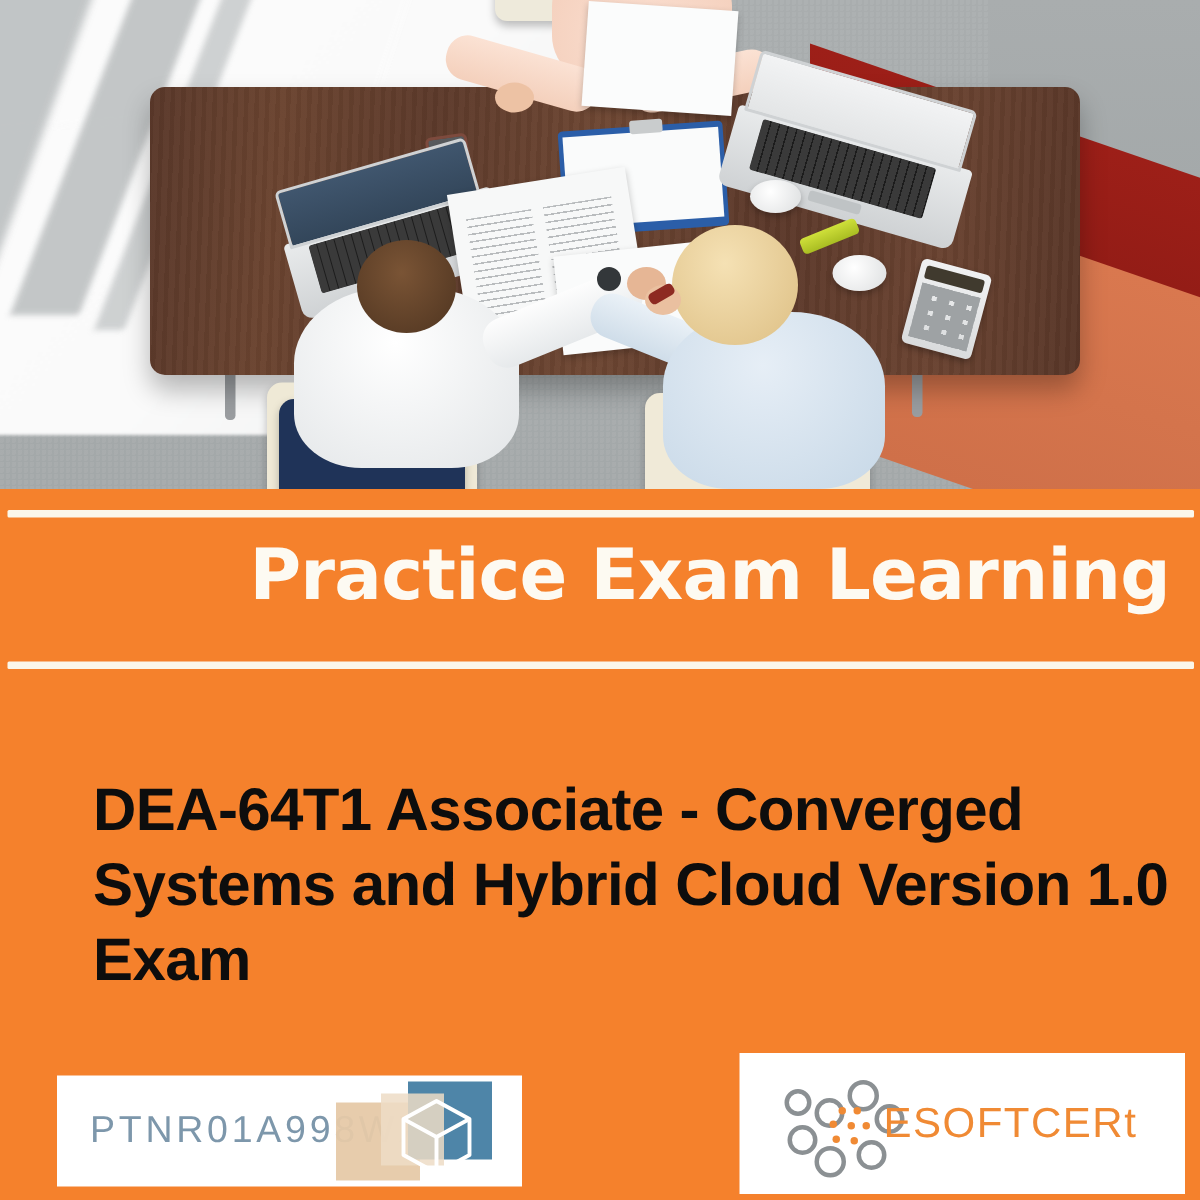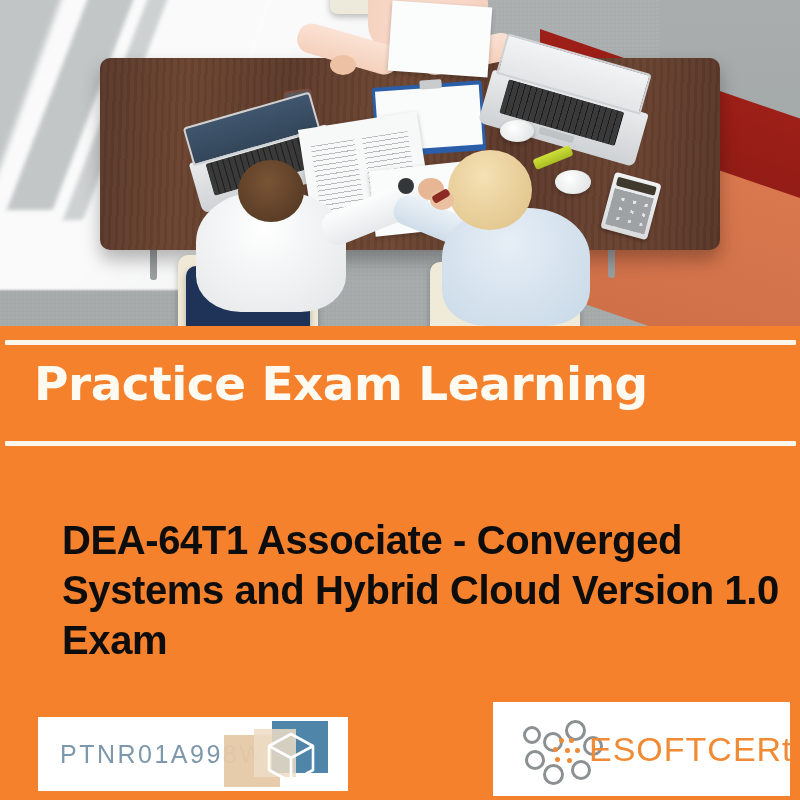--- a/index.html
+++ b/index.html
@@ -130,21 +130,21 @@
   .w2-pen{left:432px;top:192px;width:18px;height:8px;background:#8d2a22;border-radius:3px;transform:rotate(-30deg);}
 
   
   .banner{position:absolute;left:0;top:326px;width:800px;height:122px;background:#f5812c;}
   .rule{position:absolute;left:5px;width:791px;height:5px;background:#fbf7ea;border-radius:1px;}
   .rule-top{top:14px;}
   .rule-bot{top:115px;}
   .banner-title{position:absolute;left:34px;top:28px;right:20px;
     font-family:"DejaVu Sans",sans-serif;
     font-weight:bold;font-size:47px;line-height:60px;color:#fdfaf2;
-    letter-spacing:-0.5px;white-space:nowrap;}
+    letter-spacing:-0.5px;white-space:nowrap;text-align:right;}
 
   .exam-title{position:absolute;left:62px;top:515px;width:725px;
     font-family:"Liberation Sans",sans-serif;
     font-weight:bold;font-size:40px;line-height:50px;color:#0d0d0d;
     letter-spacing:-0.4px;}
 
   
   .logo-box{position:absolute;background:#ffffff;}
   .logo-left{left:38px;top:717px;width:310px;height:74px;}
   .logo-right{left:493px;top:702px;width:297px;height:94px;}
@@ -153,21 +153,21 @@
     font-family:"Liberation Sans",sans-serif;font-size:25px;letter-spacing:2.5px;
     color:#7d97ab;white-space:nowrap;}
   .cube-wrap{position:absolute;left:186px;top:4px;width:116px;height:66px;}
   .sq-tan{position:absolute;left:0;top:14px;width:56px;height:52px;background:#e6c9a8;opacity:.95;}
   .sq-blue{position:absolute;left:48px;top:0;width:56px;height:52px;background:#4e85a8;}
   .sq-tan2{position:absolute;left:30px;top:8px;width:42px;height:48px;background:#eddcc6;opacity:.85;}
   .cube-svg{position:absolute;left:38px;top:8px;}
 
   .esoft-dots{position:absolute;left:32px;top:18px;width:76px;height:62px;}
   .esoft-text{position:absolute;left:96px;top:50%;transform:translateY(-50%);
-    font-family:"Liberation Sans",sans-serif;font-size:34px;letter-spacing:1px;
+    font-family:"Liberation Sans",sans-serif;font-size:28px;letter-spacing:1px;
     color:#f08a34;white-space:nowrap;}
   .ring{position:absolute;border-radius:50%;border:3px solid #8b9093;}
   .dotsm{position:absolute;border-radius:50%;background:#f08a34;}
 </style>
 </head>
 <body>
 
 <div class="page">
 
   <div class="photo">

